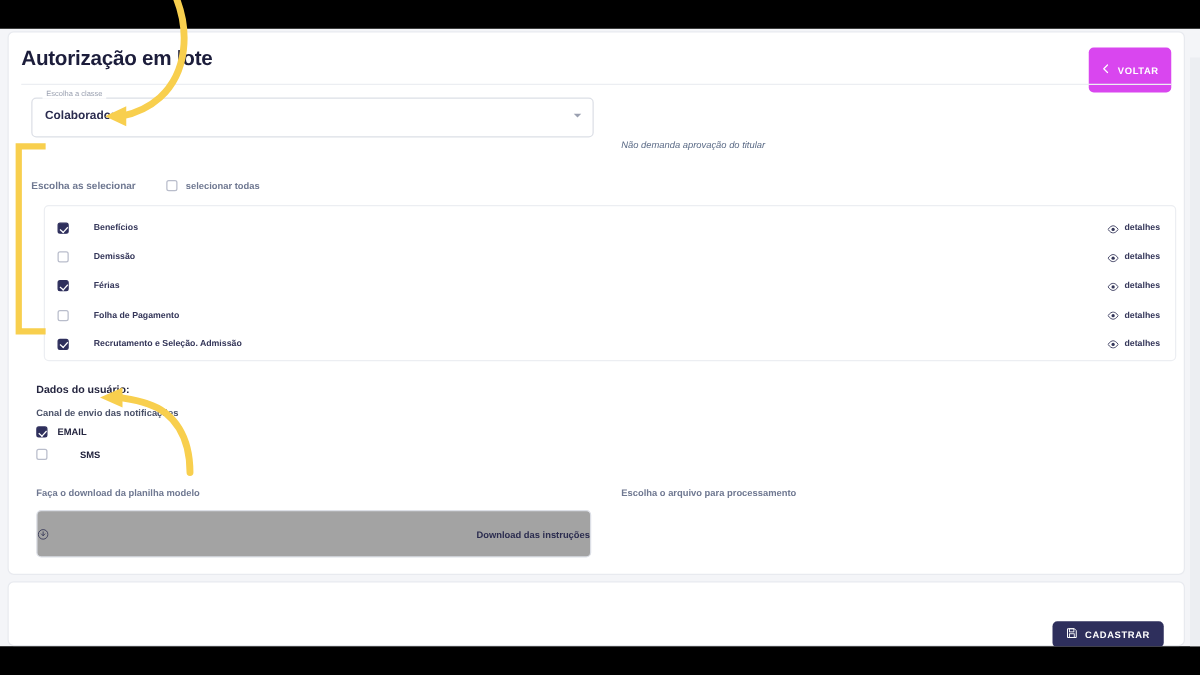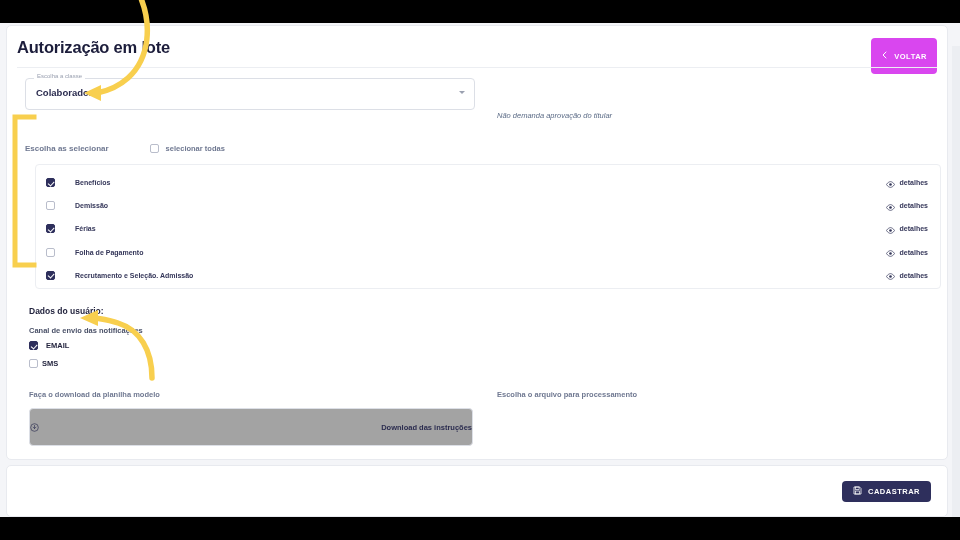--- a/index.html
+++ b/index.html
@@ -81,21 +81,21 @@
     border-top: 3.6px solid #9aa0b0;
   }
   #select-note {
     position: absolute; left: 490px; top: 85px;
     font-size: 7.5px; font-style: italic; color: #5b6b86; text-align: right;
   }
 
   
   #fin-header { position: absolute; left: 18px; top: 118px; display: flex; align-items: center; }
   #fin-title { font-size: 8px; font-weight: 700; color: #6f7891; }
-  #fin-selall-wrap { display: flex; align-items: center; gap: 7px; margin-left: 41px; }
+  #fin-selall-wrap { display: flex; align-items: center; gap: 7px; margin-left: 24px; }
   #fin-selall-label { font-size: 7.5px; font-weight: 700; color: #6f7891; }
 
   .cb {
     width: 9px; height: 9px;
     border: 1.2px solid #b9bdcb; border-radius: 2px;
     background: #fff; cursor: pointer;
     position: relative; flex: none;
   }
   .cb.checked { background: #2e2f5c; border-color: #2e2f5c; }
   .cb.checked::after {
@@ -123,21 +123,21 @@
   .fin-det {
     position: absolute; right: 12px;
     display: flex; align-items: center; gap: 5px; cursor: pointer;
   }
   .fin-det-text { font-size: 7px; font-weight: 700; color: #343659; }
 
   
   #user-title  { position: absolute; left: 22px; top: 280px; font-size: 8.5px; font-weight: 700; color: #24253f; }
   #chan-title  { position: absolute; left: 22px; top: 300px; font-size: 7.5px; font-weight: 700; color: #4a5168; }
   #chan-email  { position: absolute; left: 22px; top: 315px; display: flex; align-items: center; gap: 8px; }
-  #chan-sms    { position: absolute; left: 22px; top: 333px; display: flex; align-items: center; gap: 4px; }
+  #chan-sms    { position: absolute; left: 22px; top: 333px; display: flex; align-items: center; gap: 26px; }
   .chan-label  { font-size: 7.5px; font-weight: 700; color: #24253f; }
 
   
   .sec-label { position: absolute; font-size: 7.5px; font-weight: 700; color: #6f7891; }
   #dl-label { left: 22px; top: 364px; }
   #up-label { left: 490px; top: 364px; }
 
   .wide-btn {
     position: absolute; height: 38px;
     background: #a3a3a3; border: 1px solid #dcdfe6; border-radius: 4px;
@@ -146,21 +146,21 @@
     font-family: "Liberation Sans", sans-serif;
   }
   .wide-btn .lbl { font-size: 7.5px; font-weight: 700; color: #2b2c4f; }
   #btn-dl-inst { left: 22px; top: 382px; width: 444px; }
   #btn-dl-arq  { left: 22px; top: 413px; width: 444px; }
   #btn-sel-arq { left: 490px; top: 382px; width: 444px; }
   #btn-sel-arq .lbl { letter-spacing: .4px; }
 
   
   #btn-cadastrar {
-    position: absolute; right: 16px; top: 15px;
+    position: absolute; right: 16px; top: 31px;
     height: 21px; padding: 0 11px;
     background: #2e2f5c; color: #fff;
     border: none; border-radius: 4px;
     font-family: "Liberation Sans", sans-serif;
     font-size: 7.5px; font-weight: 700; letter-spacing: .5px;
     display: flex; align-items: center; gap: 6px;
     cursor: pointer;
   }
 
   

